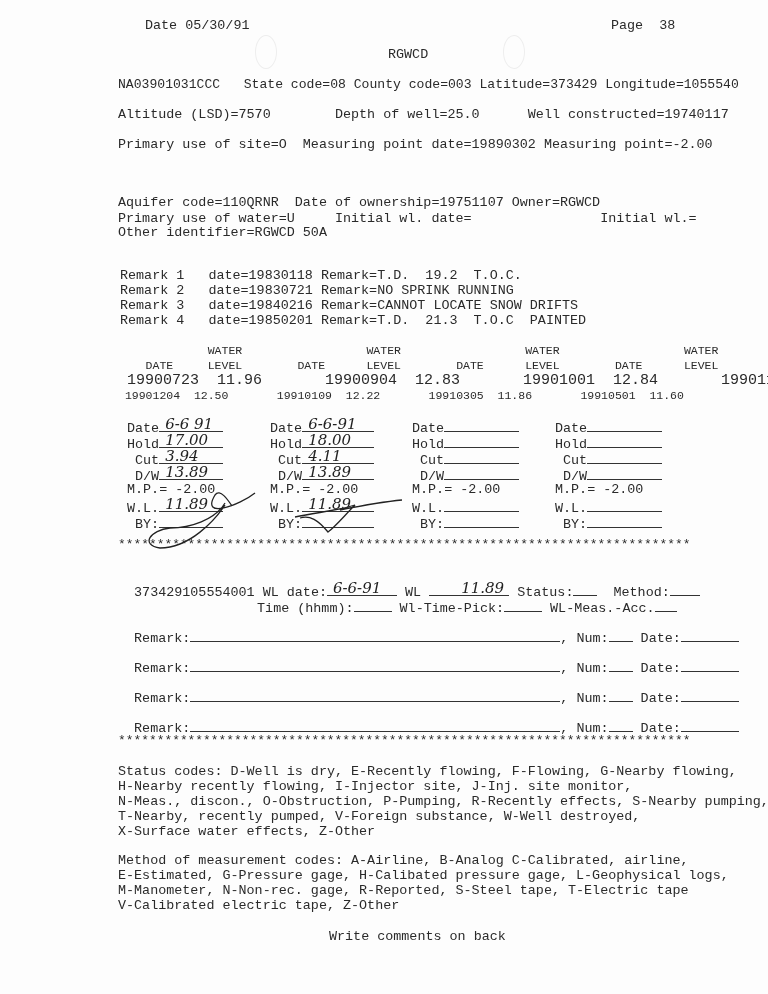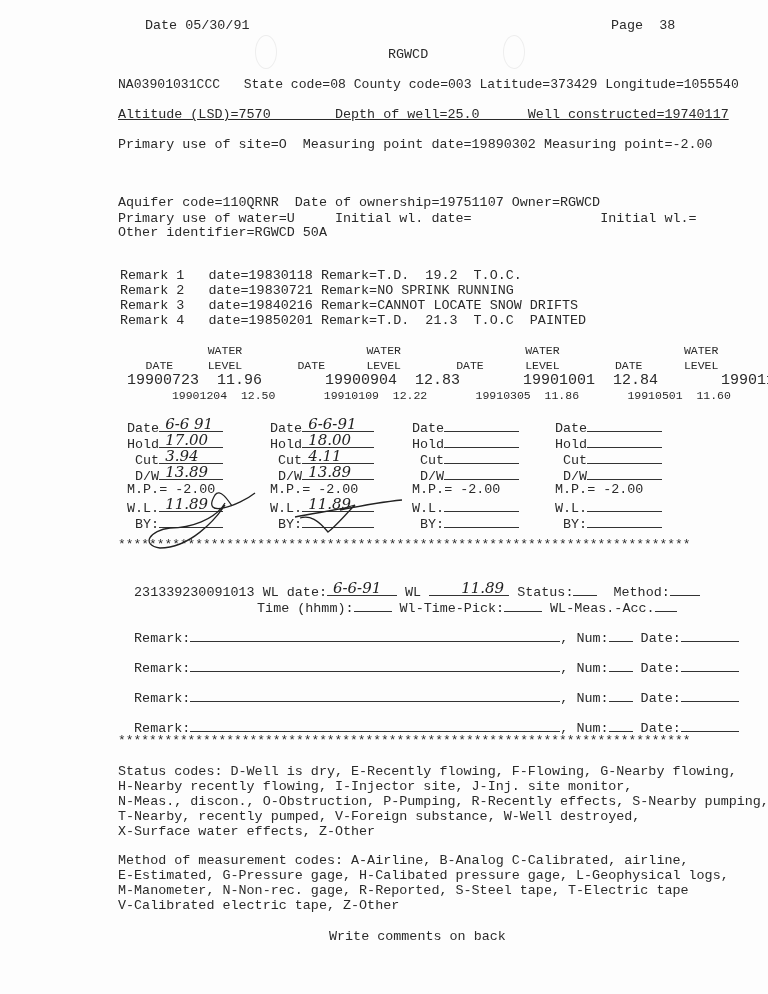--- a/index.html
+++ b/index.html
@@ -20,35 +20,35 @@
 <body>
 
 <div class="hole" style="left:255px;top:35px;"></div>
 <div class="hole" style="left:503px;top:35px;"></div>
 
 <div class="ln" style="left:145px;top:18px;">Date 05/30/91</div>
 <div class="ln" style="left:611px;top:18px;">Page  38</div>
 <div class="ln" style="left:388px;top:47px;">RGWCD</div>
 
 <div class="ln" style="left:118px;top:77px;font-size:13.1px;">NA03901031CCC   State code=08 County code=003 Latitude=373429 Longitude=1055540</div>
-<div class="ln" style="left:118px;top:107px;text-decoration:underline;">Altitude (LSD)=7570        Depth of well=25.0      Well constructed=19740117</div>
+<div class="ln" style="left:118px;top:107px;">Altitude (LSD)=7570        Depth of well=25.0      Well constructed=19740117</div>
 <div class="ln" style="left:118px;top:137px;text-align:right;">Primary use of site=O  Measuring point date=19890302 Measuring point=-2.00</div>
 <div class="ln" style="left:118px;top:166px;margin-top:45px;">Primary use of water=U     Initial wl. date=                Initial wl.=</div>
 <div class="ln" style="left:118px;top:195px;">Aquifer code=110QRNR  Date of ownership=19751107 Owner=RGWCD</div>
 <div class="ln" style="left:118px;top:225px;">Other identifier=RGWCD 50A</div>
 
 <div class="ln" style="left:120px;top:268px;">Remark 1   date=19830118 Remark=T.D.  19.2  T.O.C.</div>
 <div class="ln" style="left:120px;top:283px;">Remark 2   date=19830721 Remark=NO SPRINK RUNNING</div>
 <div class="ln" style="left:120px;top:298px;">Remark 3   date=19840216 Remark=CANNOT LOCATE SNOW DRIFTS</div>
 <div class="ln" style="left:120px;top:313px;">Remark 4   date=19850201 Remark=T.D.  21.3  T.O.C  PAINTED</div>
 
 <div class="table-row" style="left:118px;top:344px;font-size:11.5px;">             WATER                  WATER                  WATER                  WATER</div>
 <div class="table-row" style="left:118px;top:359px;font-size:11.5px;">    DATE     LEVEL        DATE      LEVEL        DATE      LEVEL        DATE      LEVEL</div>
 <div class="table-row" style="left:118px;top:374px;font-size:15px;"> 19900723  11.96       19900904  12.83       19901001  12.84       19901109  12.67</div>
-<div class="table-row" style="left:118px;top:389px;font-size:11.5px;margin-left:47px;"> 19901204  12.50       19910109  12.22       19910305  11.86       19910501  11.60</div>
+<div class="table-row" style="left:118px;top:389px;font-size:11.5px;"> 19901204  12.50       19910109  12.22       19910305  11.86       19910501  11.60</div>
 
 <div class="blk" style="left:127px;top:418px;">
   <div class="row"><span>Date</span><span class="u" style="width:64px"><span class="hw">6-6 91</span></span></div>
   <div class="row"><span>Hold</span><span class="u" style="width:64px"><span class="hw">17.00</span></span></div>
   <div class="row"><span> Cut</span><span class="u" style="width:64px"><span class="hw">3.94</span></span></div>
   <div class="row"><span> D/W</span><span class="u" style="width:64px"><span class="hw">13.89</span></span></div>
   <div class="row">M.P.= -2.00</div>
   <div class="row"><span>W.L.</span><span class="u" style="width:64px"><span class="hw">11.89</span></span></div>
   <div class="row"><span> BY:</span><span class="u" style="width:64px"></span></div>
 </div>
@@ -84,21 +84,21 @@
 </div>
 
 <svg class="scribble" width="768" height="994">
   <path d="M225 503 C215 520, 190 528, 170 528 C150 530, 140 545, 160 548 C190 548, 215 520, 225 505 M255 493 C240 505, 200 520, 215 495 C220 488, 228 500, 232 506" fill="none" stroke="#222" stroke-width="1.3"></path>
   <path d="M295 517 C320 512, 340 510, 355 505 C345 515, 335 527, 328 532 C318 520, 310 515, 300 518 M340 510 C360 506, 380 502, 402 500" fill="none" stroke="#222" stroke-width="1.3"></path>
 </svg>
 
 <div class="star" style="top:537px;font-size:12.9px;">**************************************************************************</div>
 
 <div class="ln" style="left:118px;top:567px;">
-  <span>231339230091013</span> <span>WL date:</span><span class="u" style="width:70px"><span class="hw">6-6-91</span></span> <span>WL</span> <span class="u" style="width:80px"><span class="hw" style="left:32px;">11.89</span></span> <span>Status:</span><span class="u" style="width:24px"></span>  <span>Method:</span><span class="u" style="width:30px"></span>
+  <span>373429105554001</span> <span>WL date:</span><span class="u" style="width:70px"><span class="hw">6-6-91</span></span> <span>WL</span> <span class="u" style="width:80px"><span class="hw" style="left:32px;">11.89</span></span> <span>Status:</span><span class="u" style="width:24px"></span>  <span>Method:</span><span class="u" style="width:30px"></span>
 </div>
 <div class="ln" style="left:241px;top:583px;">
   <span>Time (hhmm):</span><span class="u" style="width:38px"></span> <span>Wl-Time-Pick:</span><span class="u" style="width:38px"></span> <span>WL-Meas.-Acc.</span><span class="u" style="width:22px"></span>
 </div>
 
 <div class="ln" style="left:118px;top:613px;">
   <span>Remark:</span><span class="u" style="width:370px"></span><span>, Num:</span><span class="u" style="width:24px"></span> <span>Date:</span><span class="u" style="width:58px"></span>
 </div>
 <div class="ln" style="left:118px;top:643px;">
   <span>Remark:</span><span class="u" style="width:370px"></span><span>, Num:</span><span class="u" style="width:24px"></span> <span>Date:</span><span class="u" style="width:58px"></span>

